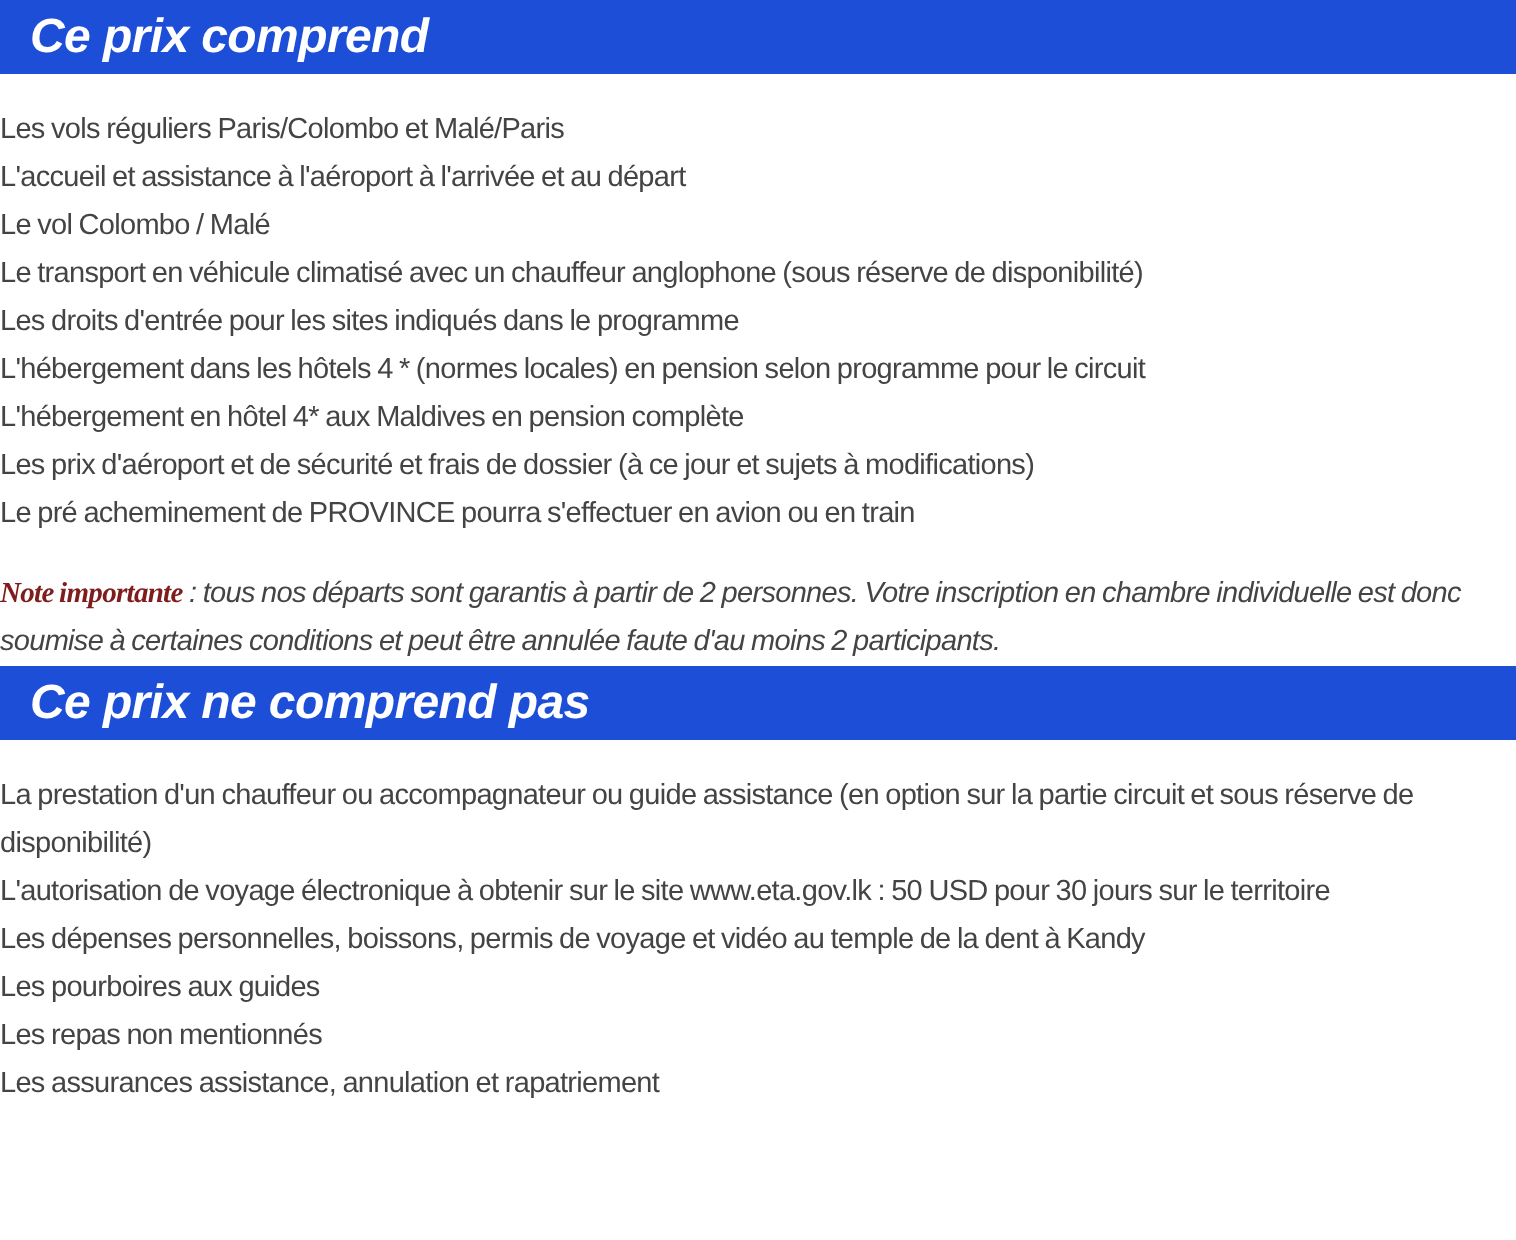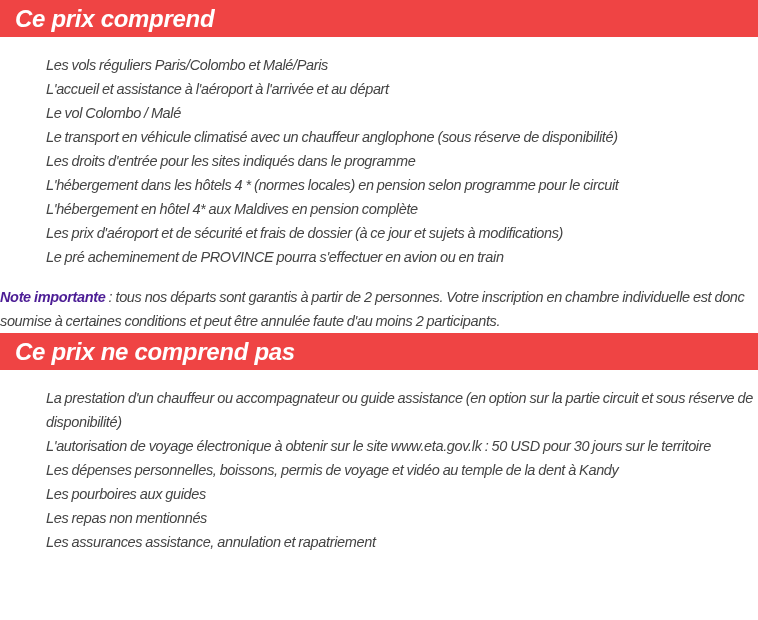--- a/index.html
+++ b/index.html
@@ -8,21 +8,21 @@
       background: #ffffff;
       width: 758px;
       height: 620px;
       overflow: hidden;
     }
     body {
       font-family: "Liberation Sans", "DejaVu Sans", sans-serif;
       color: #444444;
     }
     .banner {
-      background: #ef4444;
+      background: #1d4ed8;
       height: 37px;
       width: 758px;
       box-sizing: border-box;
       padding-left: 15px;
       display: flex;
       align-items: flex-start;
     }
     .banner h2 {
       margin: 0;
       font-size: 24px;
@@ -31,42 +31,41 @@
       color: #ffffff;
       letter-spacing: -0.3px;
       line-height: 37px;
     }
     .list {
       list-style: none;
       margin: 0;
       padding: 0;
     }
     .list li {
-      font-style: italic;
       font-size: 14.5px;
       line-height: 24px;
       color: #444444;
       letter-spacing: -0.35px;
       word-spacing: -0.5px;
-      padding-left: 46px;
     }
     #sec1-list { margin-top: 16px; }
     .note {
       margin: 16px 0 0 0;
       font-style: italic;
       font-size: 14.5px;
       line-height: 24px;
       color: #444444;
       letter-spacing: -0.35px;
       word-spacing: -0.5px;
       padding-right: 6px;
     }
     .note b {
       font-weight: bold;
-      color: #4c1d95;
+      color: #7f1d1d;
+      font-family: Liberation Serif, serif;
     }
     #sec2-banner { }
     #sec2-list { margin-top: 16px; }
   </style>
 </head>
 <body>
 
 <section>
   <div class="banner">
     <h2>Ce prix comprend</h2>

